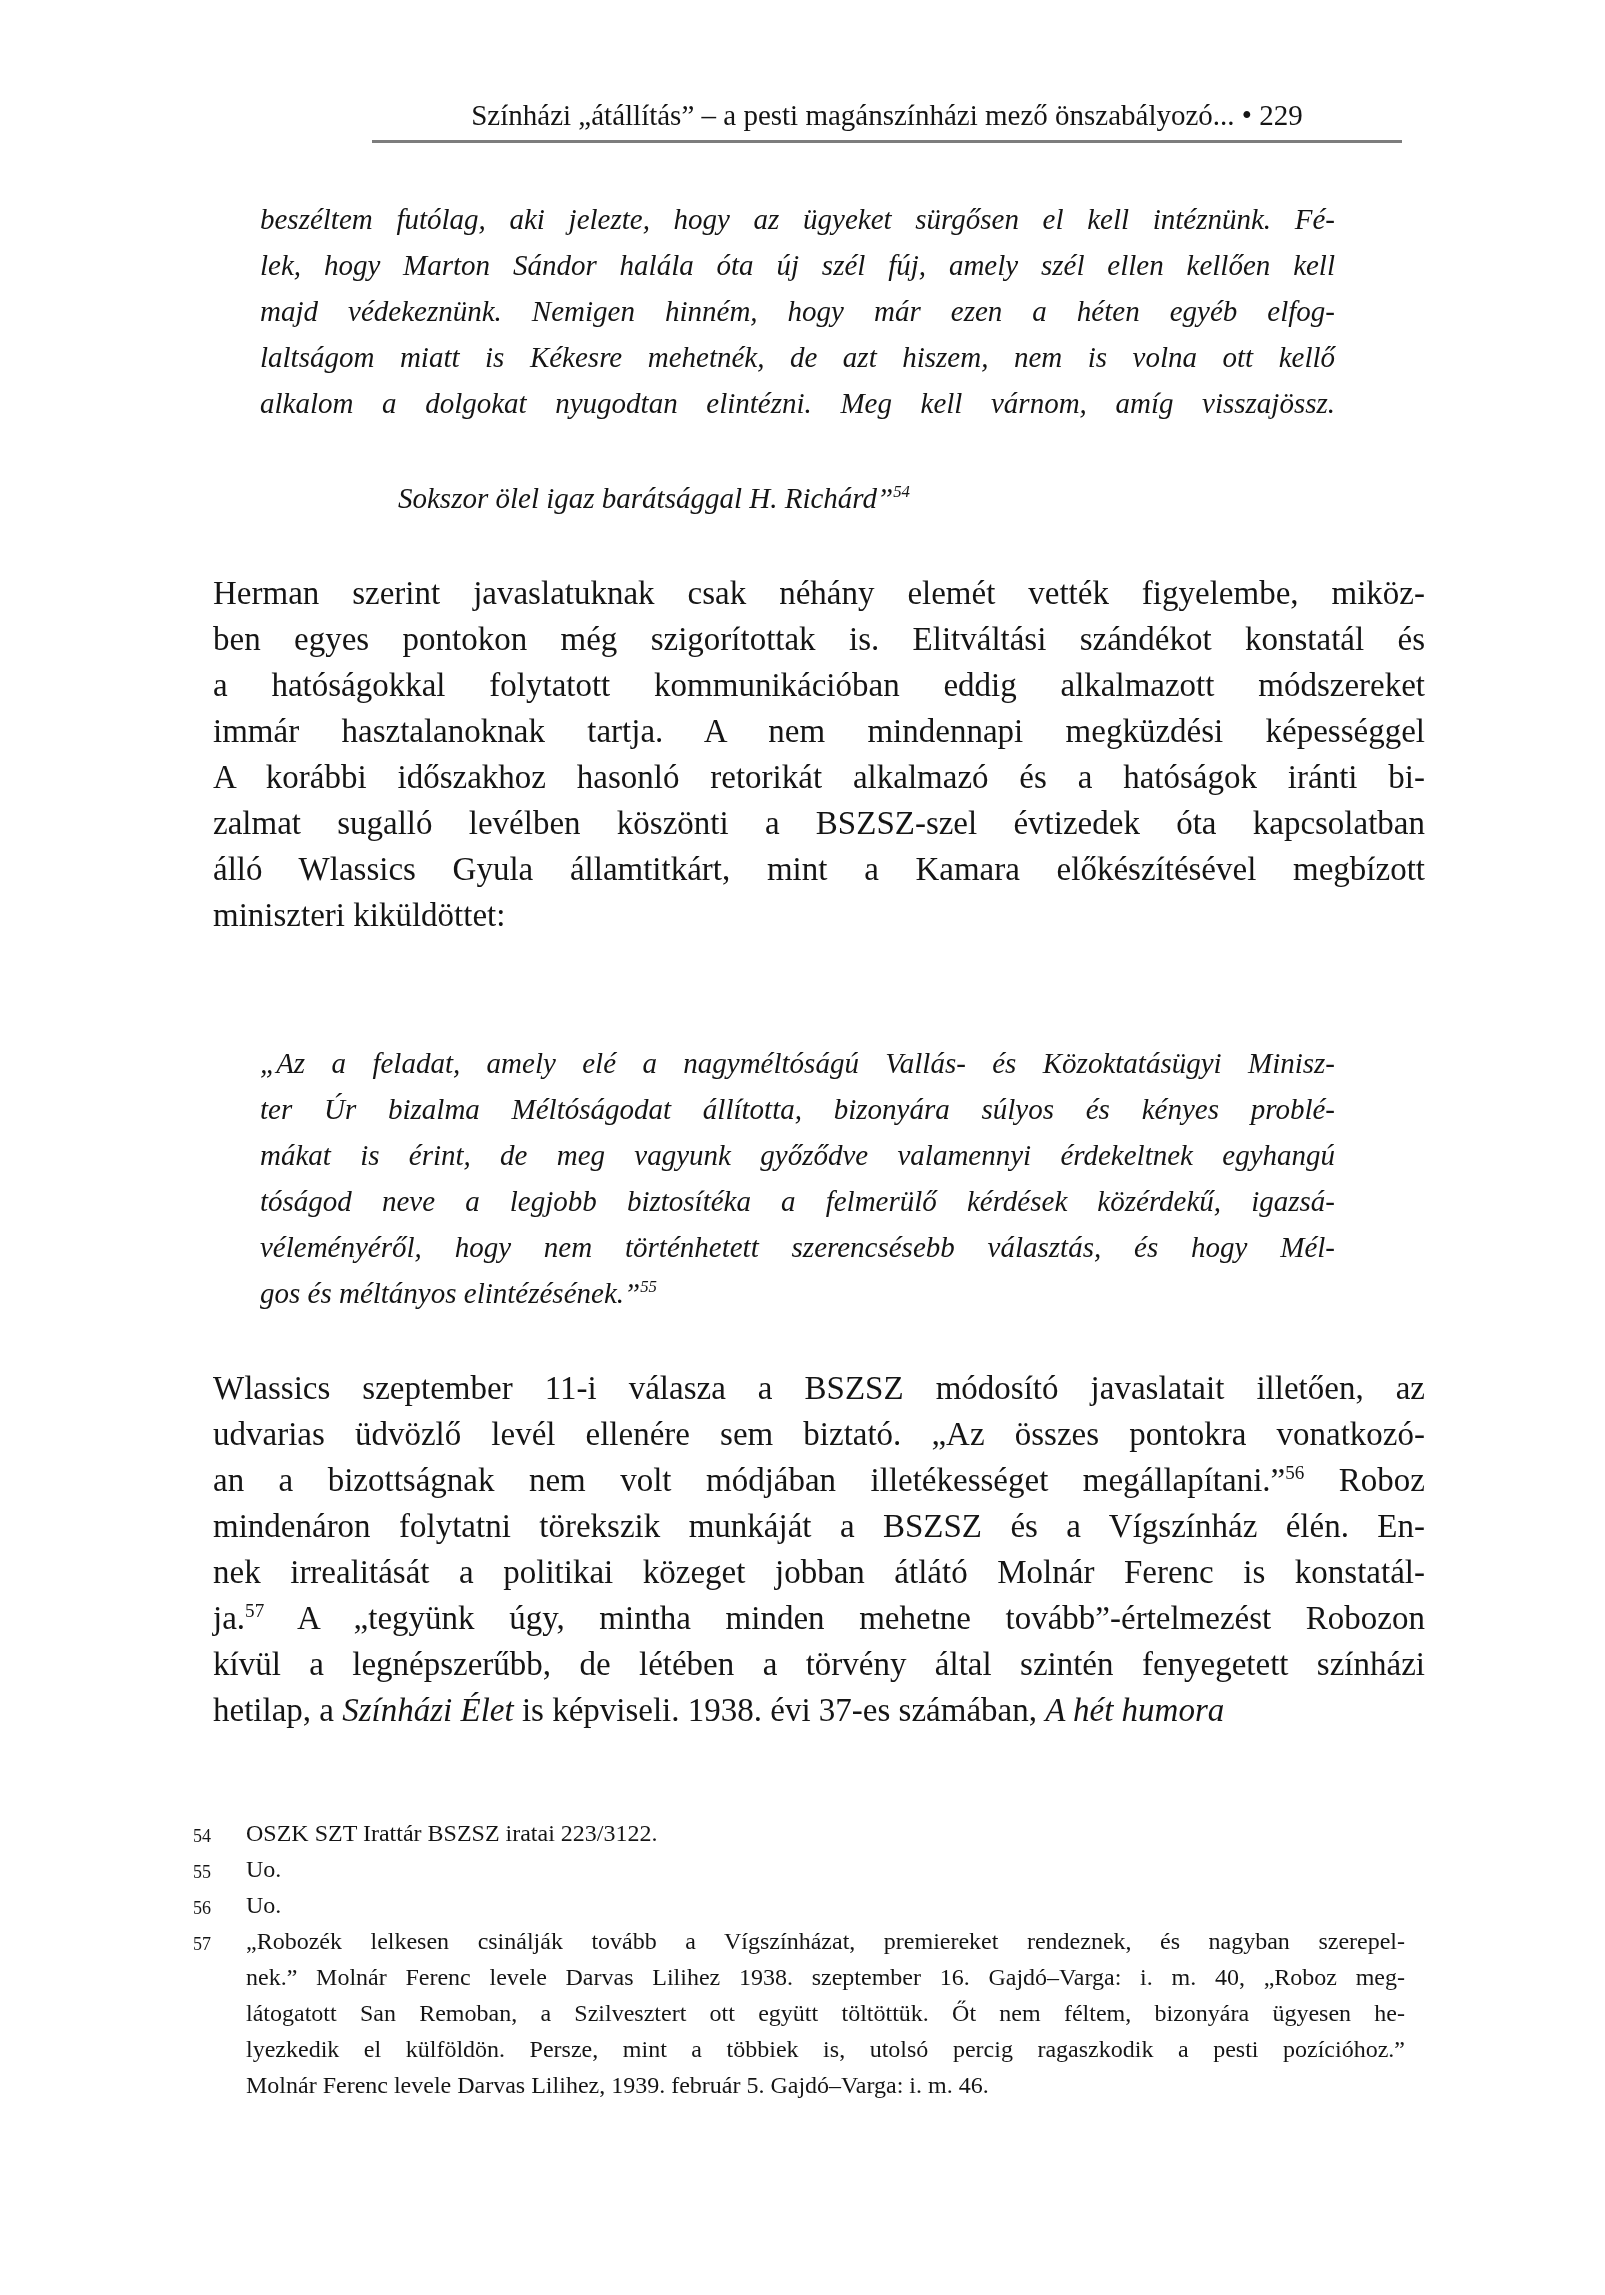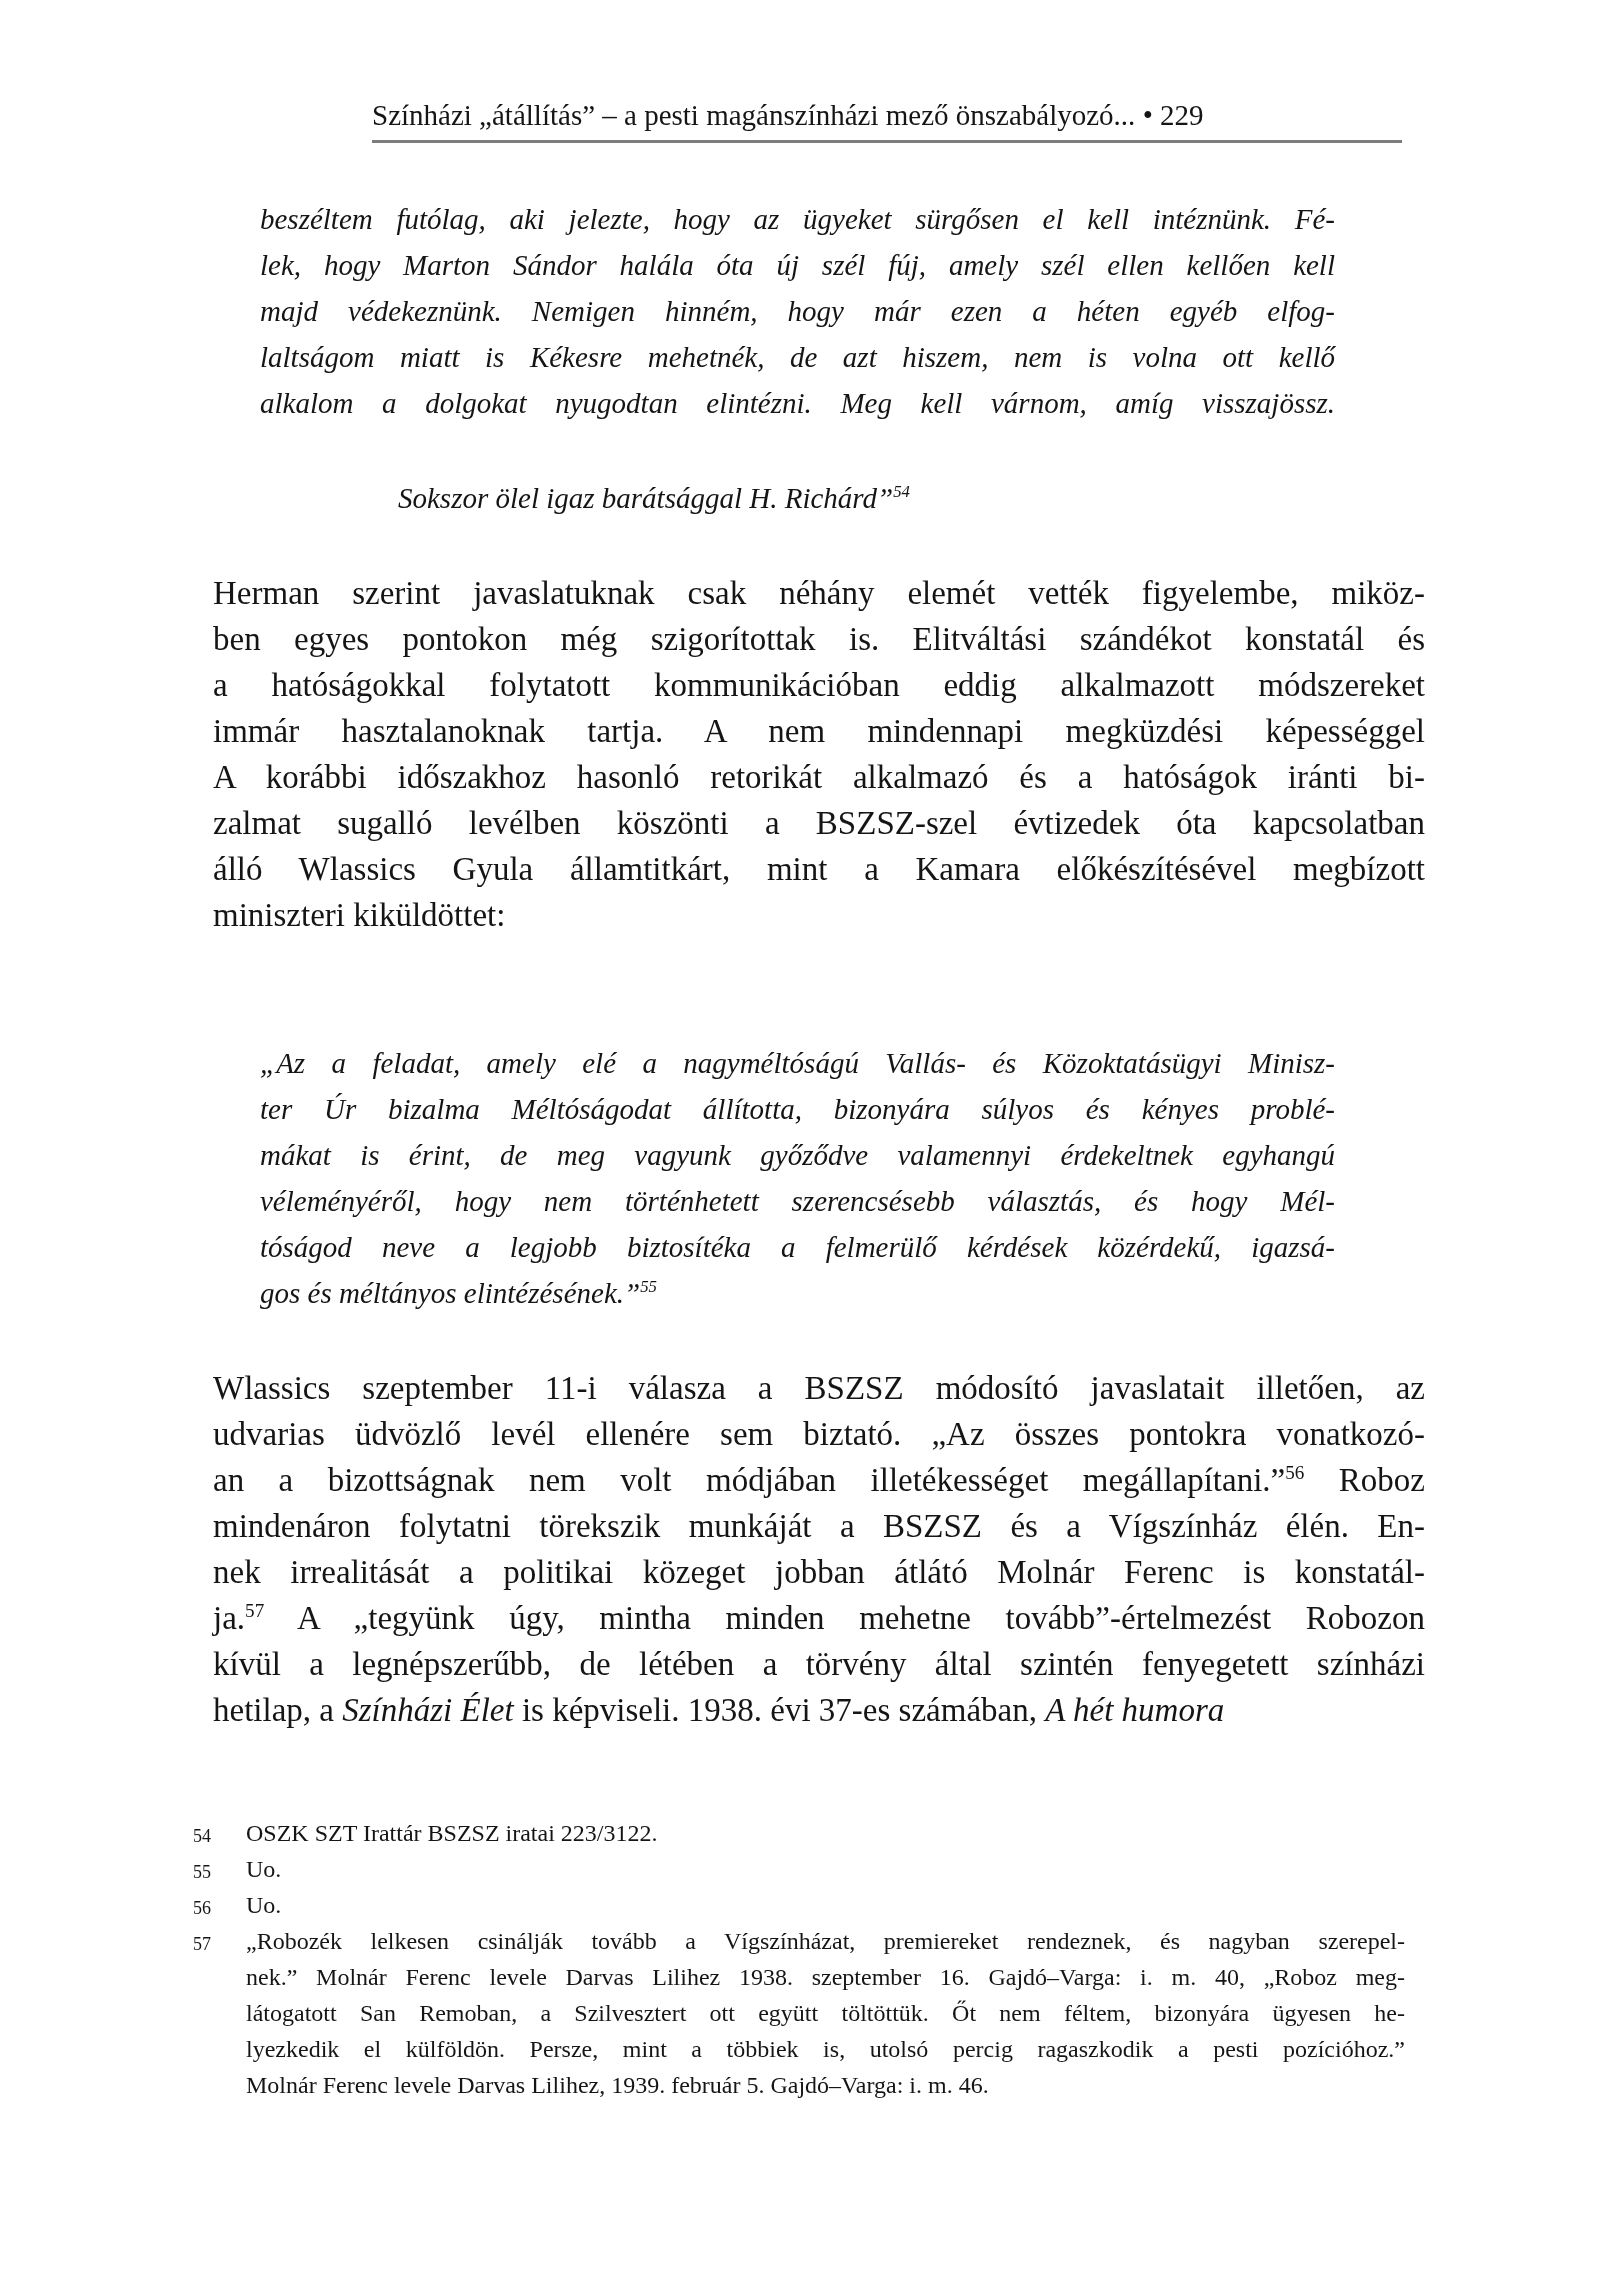--- a/index.html
+++ b/index.html
@@ -14,21 +14,21 @@
   }
 
   
   .running-head {
     position: absolute;
     left: 372px;
     top: 96px;
     width: 1030px;
   }
   .rh-text {
-    text-align: left;
+    text-align: center;
     font-size: 29px;
     line-height: 38px;
     white-space: nowrap;
   }
   .rh-rule {
     margin-top: 6px;
     height: 3.4px;
     background: #7d7d7d;
   }
 
@@ -125,22 +125,22 @@
       <div class="line">A korábbi időszakhoz hasonló retorikát alkalmazó és a hatóságok iránti bi-</div>
       <div class="line">zalmat sugalló levélben köszönti a BSZSZ-szel évtizedek óta kapcsolatban</div>
       <div class="line">álló Wlassics Gyula államtitkárt, mint a Kamara előkészítésével megbízott</div>
       <div class="line line-last">miniszteri kiküldöttet:</div>
     </section>
 
   <section class="quote q2">
       <div class="line">„Az a feladat, amely elé a nagyméltóságú Vallás- és Közoktatásügyi Minisz-</div>
       <div class="line">ter Úr bizalma Méltóságodat állította, bizonyára súlyos és kényes problé-</div>
       <div class="line">mákat is érint, de meg vagyunk győződve valamennyi érdekeltnek egyhangú</div>
+      <div class="line">tóságod neve a legjobb biztosítéka a felmerülő kérdések közérdekű, igazsá-</div>
       <div class="line">véleményéről, hogy nem történhetett szerencsésebb választás, és hogy Mél-</div>
-      <div class="line">tóságod neve a legjobb biztosítéka a felmerülő kérdések közérdekű, igazsá-</div>
       <div class="line line-last">gos és méltányos elintézésének.”<sup>55</sup></div>
     </section>
 
   <section class="para p2">
       <div class="line">Wlassics szeptember 11-i válasza a BSZSZ módosító javaslatait illetően, az</div>
       <div class="line">udvarias üdvözlő levél ellenére sem biztató. „Az összes pontokra vonatkozó-</div>
       <div class="line">an a bizottságnak nem volt módjában illetékességet megállapítani.”<sup>56</sup> Roboz</div>
       <div class="line">mindenáron folytatni törekszik munkáját a BSZSZ és a Vígszínház élén. En-</div>
       <div class="line">nek irrealitását a politikai közeget jobban átlátó Molnár Ferenc is konstatál-</div>
       <div class="line">ja.<sup>57</sup> A „tegyünk úgy, mintha minden mehetne tovább”-értelmezést Robozon</div>

